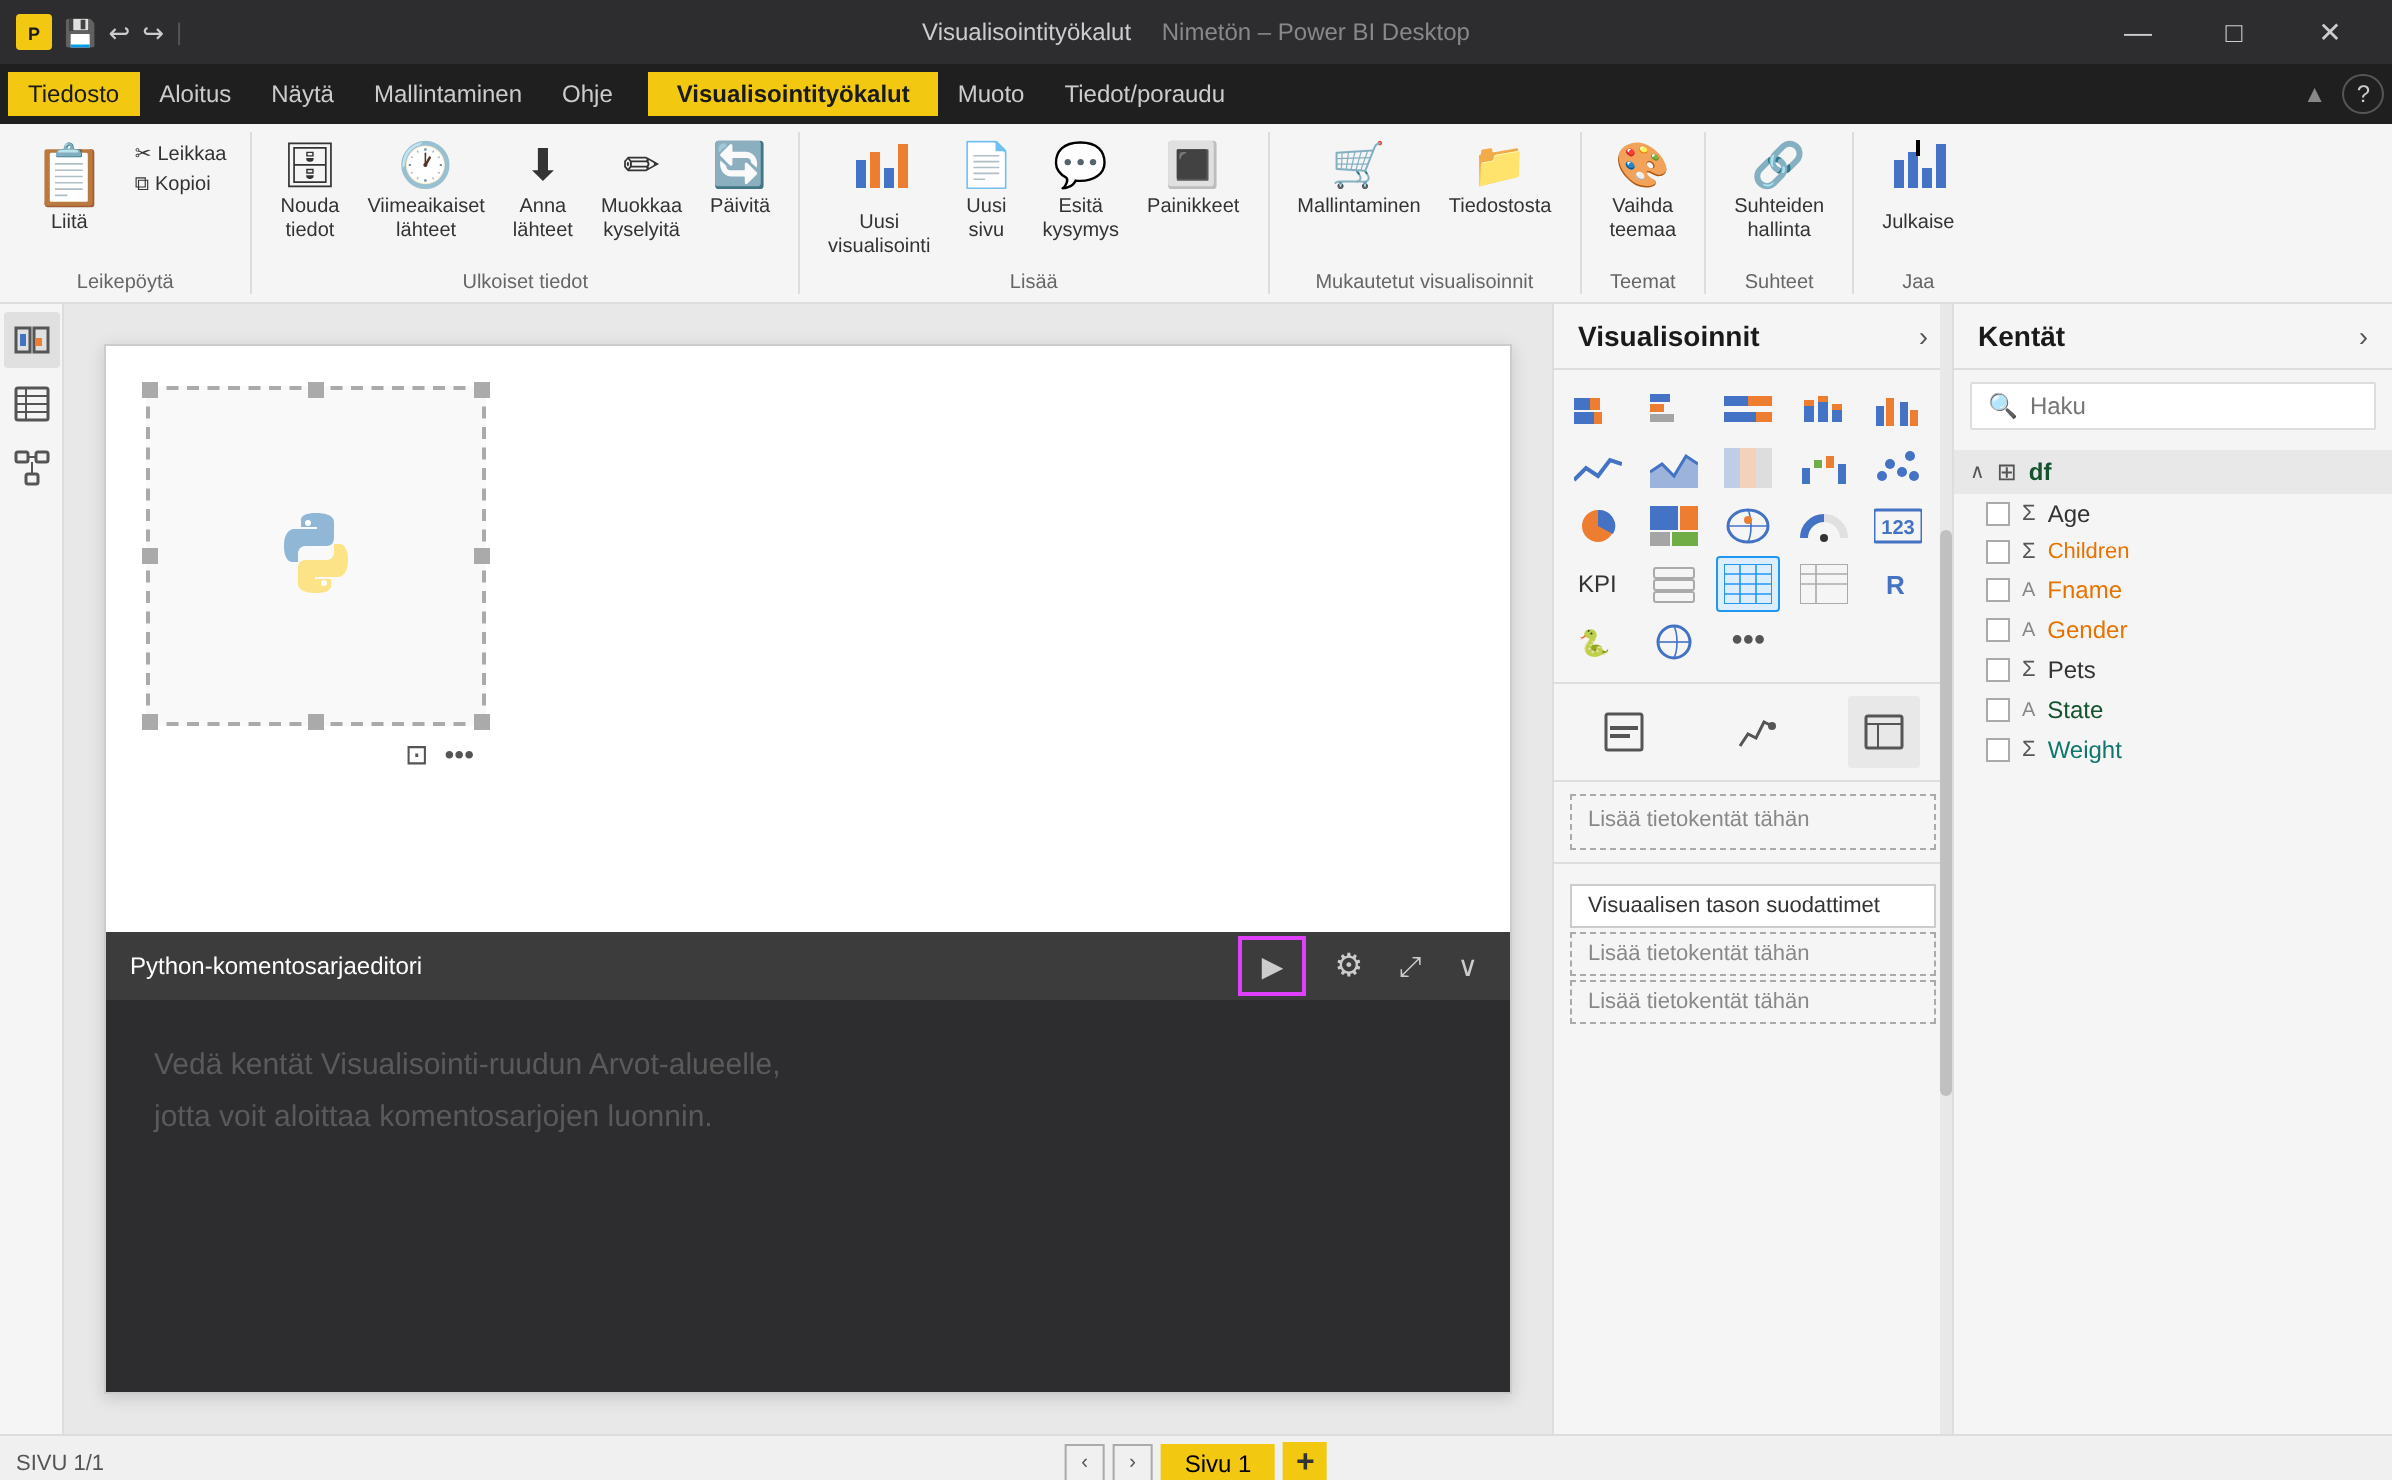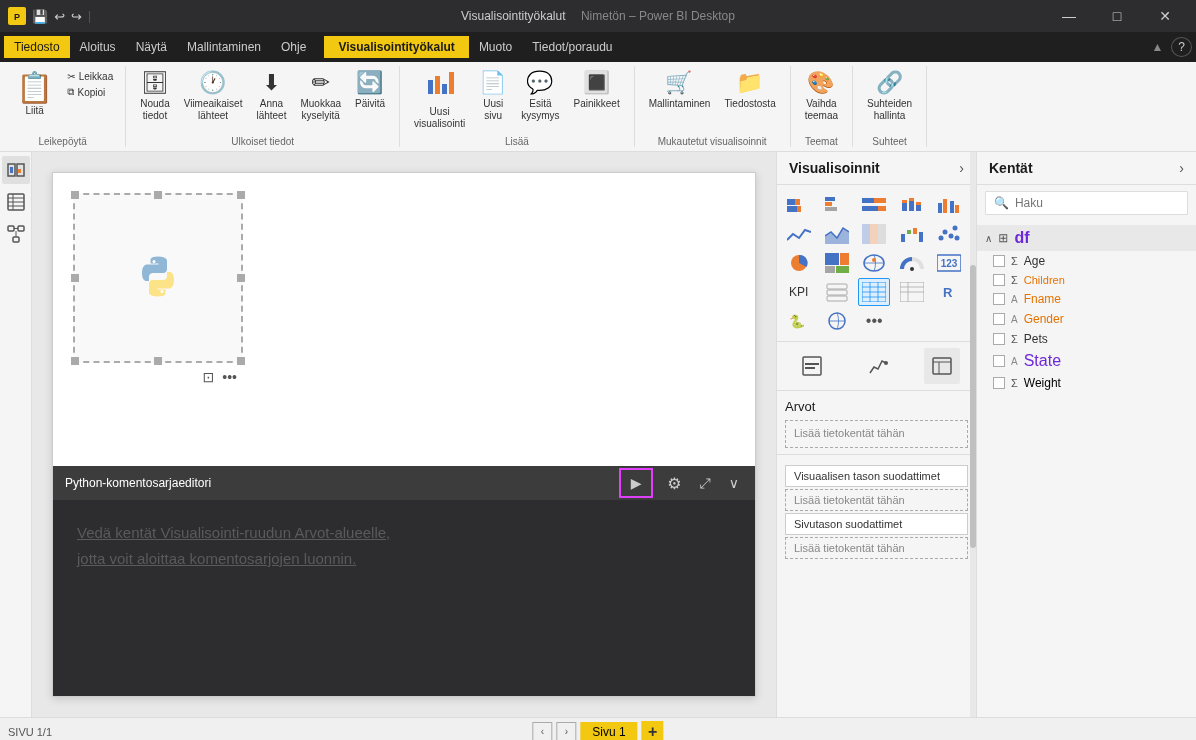--- a/index.html
+++ b/index.html
@@ -61,21 +61,21 @@
 
     
     #tooltip { position: absolute; top: 380px; left: 370px; background: white; border: 1px solid #ddd; padding: 4px 8px; font-size: 11px; color: #333; box-shadow: 1px 1px 4px rgba(0,0,0,0.2); white-space: nowrap; }
 
     
     #py-editor { position: absolute; bottom: 0; left: 0; right: 0; height: 220px; background: #2d2d30; }
     #py-editor-header { background: #3c3c3c; height: 32px; display: flex; align-items: center; justify-content: space-between; padding: 0 12px; }
     #py-editor-title { color: #fff; font-size: 12px; }
     #py-editor-actions { display: flex; align-items: center; gap: 8px; }
     .editor-action-btn { background: none; border: none; color: #ccc; font-size: 14px; cursor: pointer; padding: 2px 4px; }
-    #py-editor-body { padding: 16px 20px; color: #6d6d6d; font-size: 16px; line-height: 1.6; text-decoration: underline; }
+    #py-editor-body { padding: 16px 20px; color: #6d6d6d; font-size: 16px; line-height: 1.6; }
 
     
     #right-panel { width: 420px; background: #f5f5f5; border-left: 1px solid #ddd; display: flex; }
 
     
     #viz-panel { width: 200px; border-right: 1px solid #ddd; background: #f5f5f5; }
     #viz-panel-header { display: flex; align-items: center; justify-content: space-between; padding: 8px 12px; border-bottom: 1px solid #ddd; }
     #viz-panel-title { font-size: 14px; font-weight: 600; color: #1a1a1a; }
     .panel-expand { color: #555; font-size: 14px; cursor: pointer; background: none; border: none; }
     #viz-grid { display: grid; grid-template-columns: repeat(5, 1fr); gap: 2px; padding: 8px; }
@@ -268,20 +268,37 @@
   <div class="ribbon-group">
     <div class="ribbon-group-inner">
       <button class="ribbon-btn">
         <span class="ribbon-btn-icon">🔗</span>
         <span class="ribbon-btn-label">Suhteiden<br>hallinta</span>
       </button>
     </div>
     <div class="ribbon-group-label">Suhteet</div>
   </div>
 
+  <div class="ribbon-group" style="border-right:none;">
+    <div class="ribbon-group-inner">
+      <button class="ribbon-btn">
+        <span class="ribbon-btn-icon">
+          <svg width="28" height="28" viewBox="0 0 28 28">
+              <rect x="2" y="10" width="5" height="14" fill="#4472c4"></rect>
+              <rect x="9" y="6" width="5" height="18" fill="#4472c4"></rect>
+              <rect x="16" y="14" width="5" height="10" fill="#4472c4"></rect>
+              <rect x="23" y="2" width="5" height="22" fill="#4472c4"></rect>
+              <line x1="14" y1="0" x2="14" y2="8" stroke="#000" stroke-width="2"></line>
+            </svg>
+        </span>
+        <span class="ribbon-btn-label">Julkaise</span>
+      </button>
+    </div>
+    <div class="ribbon-group-label">Jaa</div>
+  </div>
 </div>
 
 <div id="main-area" style="display:flex;height:calc(740px - 32px - 30px - 85px - 28px);position:relative;">
 
   <div id="left-sidebar">
     <div class="sidebar-icon active">
       <svg width="18" height="18" viewBox="0 0 18 18">
           <rect x="1" y="3" width="7" height="12" fill="none" stroke="#555" stroke-width="1.5"></rect>
           <rect x="3" y="6" width="3" height="6" fill="#4472c4"></rect>
           <rect x="10" y="3" width="7" height="12" fill="none" stroke="#555" stroke-width="1.5"></rect>
@@ -550,28 +567,26 @@
         <button class="viz-action-btn" title="Fields" style="background:#e8e8e8;border-radius:2px;">
           <svg width="22" height="22" viewBox="0 0 22 22">
               <rect x="2" y="3" width="18" height="16" rx="1" fill="none" stroke="#555" stroke-width="1.5"></rect>
               <line x1="2" y1="7" x2="20" y2="7" stroke="#555" stroke-width="1"></line>
               <line x1="8" y1="7" x2="8" y2="19" stroke="#555" stroke-width="1"></line>
             </svg>
         </button>
       </div>
 
       <div id="values-section" style="padding:4px 8px;border-bottom:1px solid #ddd;">
-        <div id="values-label" style="font-size:13px;color:#1a1a1a;font-weight:500;padding:4px 0;">Arvot</div>
         <div id="values-drop" style="border:1px dashed #aaa;padding:6px 8px;font-size:11px;color:#888;margin:2px 0;min-height:28px;">Lisää tietokentät tähän</div>
       </div>
 
       <div id="filters-section" style="padding:4px 8px;">
         <div class="filter-row" style="border:1px solid #ccc;background:white;padding:4px 8px;font-size:11px;color:#333;margin:2px 0;">Visuaalisen tason suodattimet</div>
         <div class="filter-drop" style="border:1px dashed #aaa;padding:4px 8px;font-size:11px;color:#888;margin:2px 0;">Lisää tietokentät tähän</div>
-        <div class="filter-row" style="border:1px solid #ccc;background:white;padding:4px 8px;font-size:11px;color:#333;margin:2px 0;">Sivutason suodattimet</div>
         <div class="filter-drop" style="border:1px dashed #aaa;padding:4px 8px;font-size:11px;color:#888;margin:2px 0;">Lisää tietokentät tähän</div>
       </div>
 
       <div id="viz-scroll" style="position:absolute;right:0;top:0;bottom:0;width:6px;background:#e8e8e8;">
         <div id="viz-scroll-thumb" style="position:absolute;top:20%;width:6px;height:50%;background:#c0c0c0;border-radius:3px;"></div>
       </div>
     </div>
 
     <div id="fields-panel" style="flex:1;background:#f5f5f5;display:flex;flex-direction:column;">
       <div id="fields-panel-header" style="display:flex;align-items:center;justify-content:space-between;padding:8px 12px;border-bottom:1px solid #ddd;">
@@ -582,21 +597,21 @@
         <span style="color:#888;font-size:12px;">🔍</span>
         <input id="fields-search-input" type="text" style="border: none; background: none; outline: none; font-size: 12px; flex: 1 1 0%; color: rgb(51, 51, 51);" placeholder="Haku">
       </div>
 
       <div id="fields-list" style="padding:4px 0;overflow-y:auto;">
 
         <div class="field-table">
           <div class="field-table-header" style="display:flex;align-items:center;gap:6px;padding:4px 8px;cursor:pointer;background:#e8e8e8;">
             <span style="font-size:10px;color:#555;">∧</span>
             <span style="font-size:12px;color:#555;">⊞</span>
-            <span class="field-table-name" style="font-size:16px;font-weight:600;color:#6d28d9;">df</span>
+            <span class="field-table-name" style="font-size:12px;font-weight:600;color:#14532d;">df</span>
           </div>
 
           <div class="field-item" style="display:flex;align-items:center;gap:6px;padding:3px 16px;cursor:pointer;">
             <span class="field-checkbox" style="width:12px;height:12px;border:1px solid #aaa;background:white;display:inline-block;flex-shrink:0;"></span>
             <span class="field-sigma" style="color:#555;font-size:11px;">Σ</span>
             <span class="field-name" style="font-size:12px;color:#333;">Age</span>
           </div>
 
           <div class="field-item" style="display:flex;align-items:center;gap:6px;padding:3px 16px;cursor:pointer;">
             <span class="field-checkbox" style="width:12px;height:12px;border:1px solid #aaa;background:white;display:inline-block;flex-shrink:0;"></span>
@@ -618,27 +633,27 @@
 
           <div class="field-item" style="display:flex;align-items:center;gap:6px;padding:3px 16px;cursor:pointer;">
             <span class="field-checkbox" style="width:12px;height:12px;border:1px solid #aaa;background:white;display:inline-block;flex-shrink:0;"></span>
             <span class="field-sigma" style="color:#555;font-size:11px;">Σ</span>
             <span class="field-name" style="font-size:12px;color:#333;">Pets</span>
           </div>
 
           <div class="field-item" style="display:flex;align-items:center;gap:6px;padding:3px 16px;cursor:pointer;">
             <span class="field-checkbox" style="width:12px;height:12px;border:1px solid #aaa;background:white;display:inline-block;flex-shrink:0;"></span>
             <span style="color:#888;font-size:10px;">A</span>
-            <span class="field-name orange" style="font-size:16px;color:#6d28d9;">State</span>
+            <span class="field-name orange" style="font-size:12px;color:#14532d;">State</span>
           </div>
 
           <div class="field-item" style="display:flex;align-items:center;gap:6px;padding:3px 16px;cursor:pointer;">
             <span class="field-checkbox" style="width:12px;height:12px;border:1px solid #aaa;background:white;display:inline-block;flex-shrink:0;"></span>
             <span class="field-sigma" style="color:#555;font-size:11px;">Σ</span>
-            <span class="field-name" style="font-size:12px;color:#000000;">Weight</span>
+            <span class="field-name" style="font-size:12px;color:#0f766e;">Weight</span>
           </div>
         </div>
       </div>
     </div>
   </div>
 </div>
 
 <div id="status-bar" style="height:28px;background:#f0f0f0;border-top:1px solid #ddd;display:flex;align-items:center;padding:0 8px;gap:8px;position:relative;">
   <span class="status-item" style="font-size:11px;color:#555;">SIVU 1/1</span>
   <div style="position:absolute;left:50%;transform:translateX(-50%);display:flex;align-items:center;gap:4px;">

